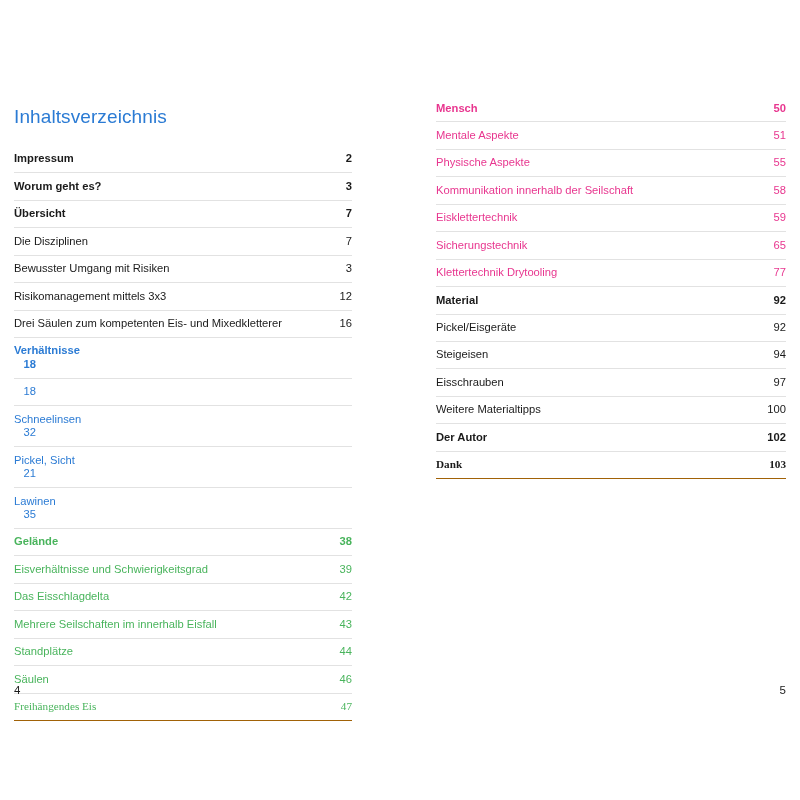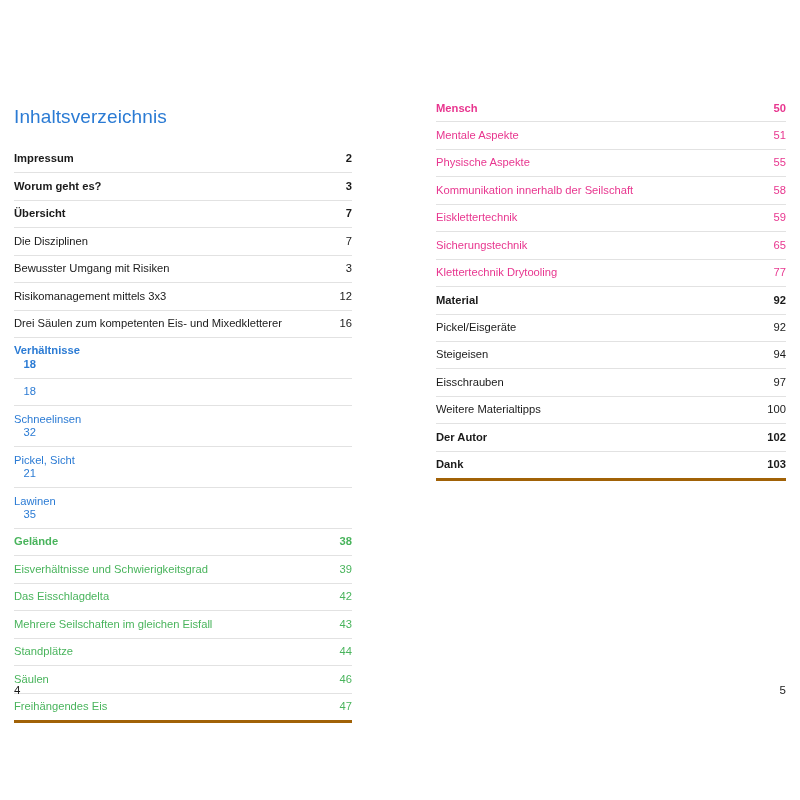--- a/index.html
+++ b/index.html
@@ -52,21 +52,22 @@
     display: flex;
     align-items: baseline;
     justify-content: space-between;
     font-size: 11.2px;
     line-height: 1.2;
     padding: 6.5px 0 6.5px 0;
     border-bottom: 1px solid #e2e2e2;
     white-space: nowrap;
   }
   .entry:last-child {
-    border-bottom: 3px solid #a16207;
+    border-bottom: 1px solid #a16207;
+    font-family: Liberation Serif, serif;
   }
   .entry .label {
     overflow: hidden;
     text-overflow: ellipsis;
     padding-right: 10px;
   }
   .entry .pageno {
     flex: 0 0 auto;
     text-align: right;
     min-width: 22px;
@@ -149,21 +150,21 @@
         </div>
         <div class="entry c-green">
           <span class="label">Eisverhältnisse und Schwierigkeitsgrad</span>
           <span class="pageno">39</span>
         </div>
         <div class="entry c-green">
           <span class="label">Das Eisschlagdelta</span>
           <span class="pageno">42</span>
         </div>
         <div class="entry c-green">
-          <span class="label">Mehrere Seilschaften im gleichen Eisfall</span>
+          <span class="label">Mehrere Seilschaften im innerhalb Eisfall</span>
           <span class="pageno">43</span>
         </div>
         <div class="entry c-green">
           <span class="label">Standplätze</span>
           <span class="pageno">44</span>
         </div>
         <div class="entry c-green">
           <span class="label">Säulen</span>
           <span class="pageno">46</span>
         </div>

